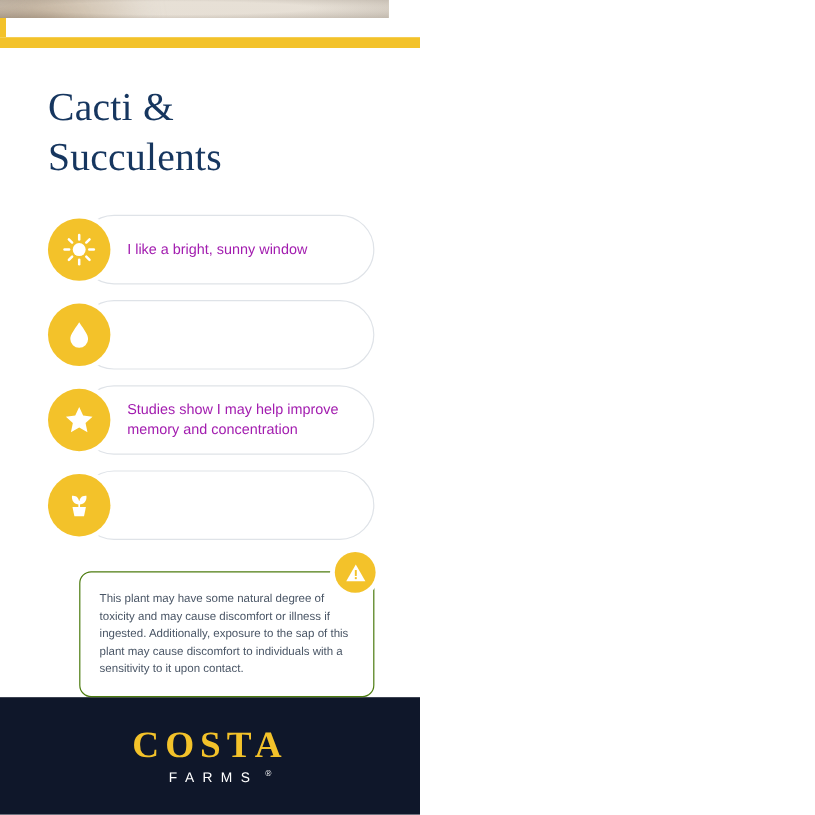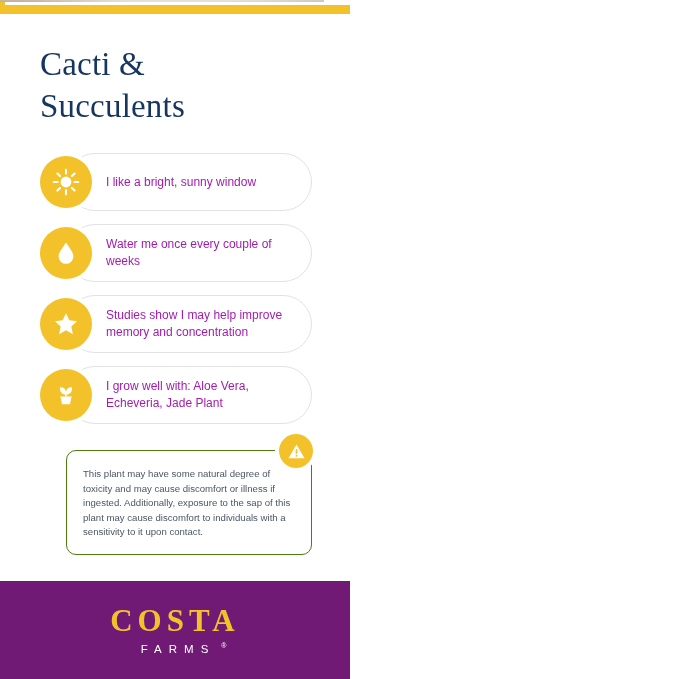--- a/index.html
+++ b/index.html
@@ -218,24 +218,23 @@
     display: flex; align-items: center; justify-content: center;
     box-shadow: 0 0 0 4px #ffffff;
   }
   .warn-text {
     font-size: 9.6px; line-height: 1.52; color: #4a5666;
   }
 
   
   .footer {
     height: 98px; width: 350px;
-    background: #701a75;
+    background: #0f172a;
     display: flex; align-items: center; justify-content: center;
     flex-direction: column;
-    margin-top: 26px;
   }
   .logo-main {
     font-family: "Liberation Serif", serif;
     font-size: 31px; font-weight: bold; letter-spacing: 5px;
     color: #f3c22a;
     line-height: 1;
   }
   .logo-sub {
     font-size: 11.5px; letter-spacing: 7px; color: #ffffff;
     margin-top: 7px; padding-left: 6px;
@@ -317,21 +316,20 @@
         <div class="feature-text">I like a bright, sunny window</div>
       </div>
 
       <div class="feature">
         <div class="pill"></div>
         <div class="badge">
           <svg width="28" height="28" viewBox="0 0 28 28" aria-hidden="true">
             <path d="M14 3.5 C 9 11, 6.6 14, 6.6 17.4 a 7.4 7.4 0 0 0 14.8 0 C 21.4 14, 19 11, 14 3.5 Z" fill="#fff"></path>
           </svg>
         </div>
-        <div class="feature-text">Water me once every couple of weeks</div>
       </div>
 
       <div class="feature">
         <div class="pill"></div>
         <div class="badge">
           <svg width="30" height="30" viewBox="0 0 30 30" aria-hidden="true">
             <path d="M15 4.2 l3.3 7.1 7.8 .9 -5.8 5.3 1.6 7.7 -6.9 -3.9 -6.9 3.9 1.6 -7.7 -5.8 -5.3 7.8 -.9 Z" fill="#fff"></path>
           </svg>
         </div>
         <div class="feature-text">Studies show I may help improve memory and concentration</div>
@@ -340,21 +338,20 @@
       <div class="feature">
         <div class="pill"></div>
         <div class="badge">
           <svg width="28" height="28" viewBox="0 0 28 28" aria-hidden="true">
             <path d="M14 13.5 C 9.5 13.5, 7.5 10, 8 6.2 c 3.8 -.4 6 1.9 6 6.1 Z" fill="#fff"></path>
             <path d="M14 13.5 C 18.5 13.5, 20.5 10, 20 6.2 c -3.8 -.4 -6 1.9 -6 6.1 Z" fill="#fff"></path>
             <rect x="13.3" y="10.5" width="1.4" height="5" fill="#fff"></rect>
             <path d="M8.4 15.6 h11.2 l-1.6 7.6 H10 Z" fill="#fff"></path>
           </svg>
         </div>
-        <div class="feature-text">I grow well with: Aloe Vera, Echeveria, Jade Plant</div>
       </div>
 
       <div class="warning">
         <div class="warn-badge">
           <svg width="19" height="19" viewBox="0 0 20 20" aria-hidden="true">
             <path d="M10 2.6 L18.4 17.2 H1.6 Z" fill="#fff"></path>
             <rect x="9.15" y="7.4" width="1.7" height="5.2" fill="#f3c22a"></rect>
             <rect x="9.15" y="13.6" width="1.7" height="1.8" fill="#f3c22a"></rect>
           </svg>
         </div>

